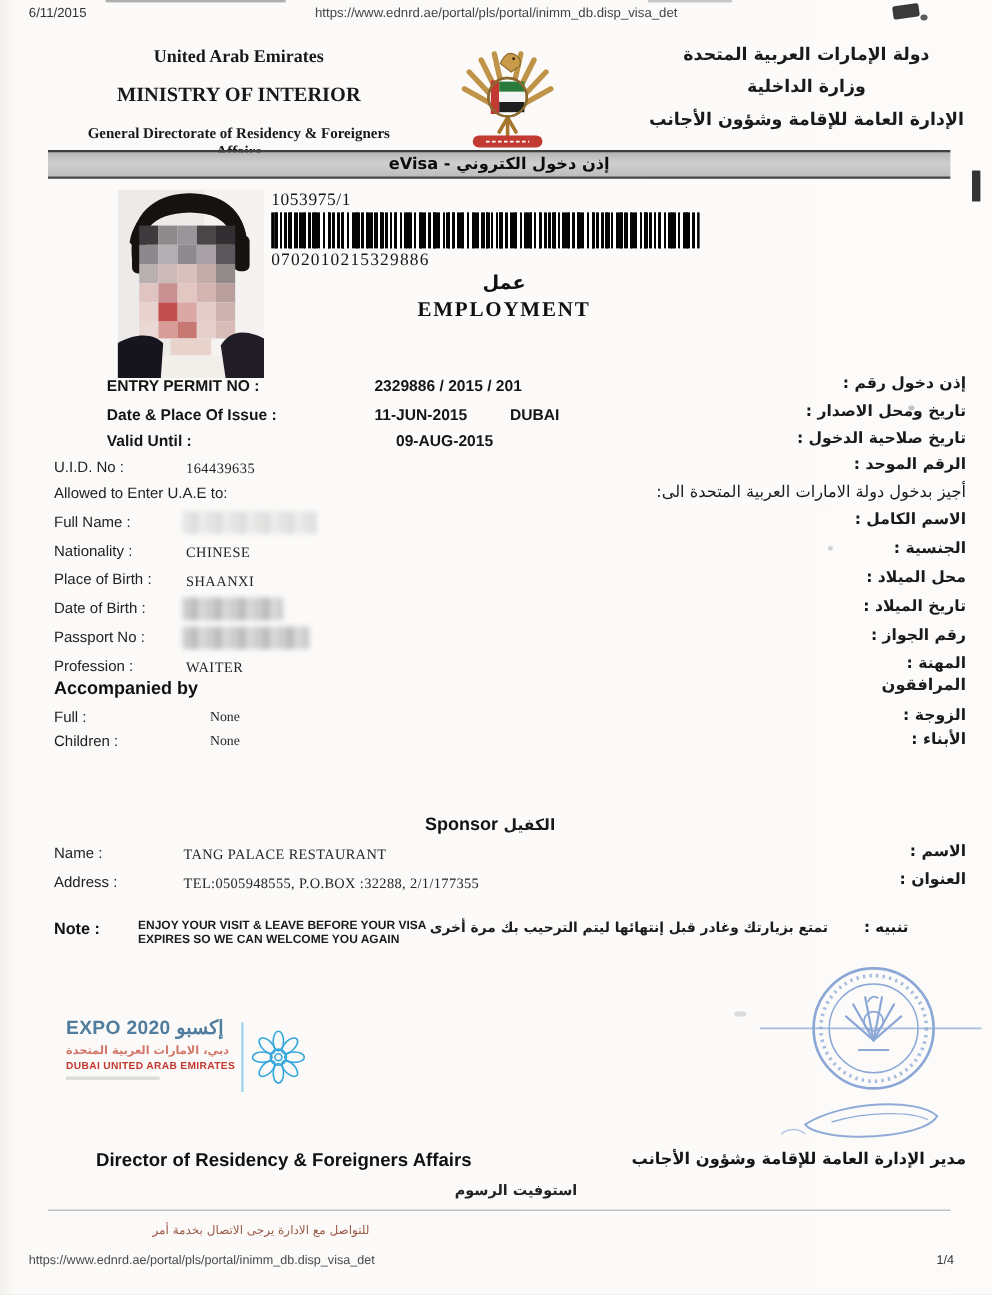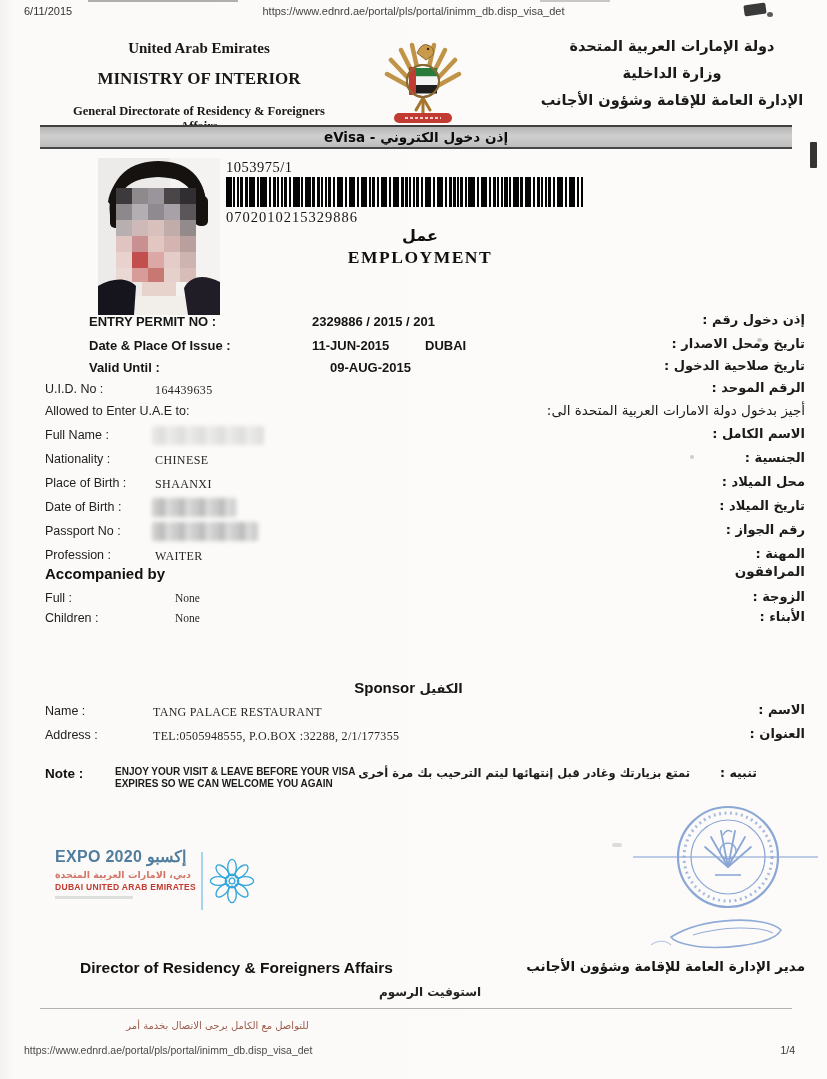--- a/index.html
+++ b/index.html
@@ -337,21 +337,21 @@
       <path d="M38,142 C70,122 132,120 148,135 C141,150 82,157 52,149 C44,147 40,145 38,142 Z" stroke-width="1.6"></path>
       <path d="M60,140 C90,131 126,131 140,138" stroke-width="1.1"></path>
       <path d="M18,150 c6,-5 15,-5 20,0" stroke-width="1.1" opacity="0.7"></path>
     </g>
   </svg>
 
   <div class="abs dir-en">Director of Residency &amp; Foreigners Affairs</div>
   <div class="abs dir-ar ar">مدير الإدارة العامة للإقامة وشؤون الأجانب</div>
   <div class="abs fees ar">استوفيت الرسوم</div>
   <div class="abs rule"></div>
-  <div class="abs contact ar">للتواصل مع الكامل يرجى الاتصال بخدمة أمر</div>
+  <div class="abs contact ar">للتواصل مع الادارة يرجى الاتصال بخدمة أمر</div>
 
   <div class="abs pf-url">https://www.ednrd.ae/portal/pls/portal/inimm_db.disp_visa_det</div>
   <div class="abs pf-page">1/4</div>
 
   <div class="art" style="left:744px;top:4px;width:22px;height:11px;background:#1f1f1f;border-radius:2px;transform:rotate(-8deg);opacity:.88"></div>
   <div class="art" style="left:767px;top:12px;width:6px;height:5px;background:#333;border-radius:50%;opacity:.8"></div>
   <div class="art" style="left:810px;top:142px;width:7px;height:26px;background:#101010;border-radius:1px;opacity:.85"></div>
   <div class="art" style="left:88px;top:0;width:150px;height:2px;background:#555;opacity:.45"></div>
   <div class="art" style="left:540px;top:0;width:70px;height:2px;background:#666;opacity:.35"></div>
   <div class="art" style="left:757px;top:338px;width:5px;height:4px;background:#8a8a8a;border-radius:50%;opacity:.5"></div>

